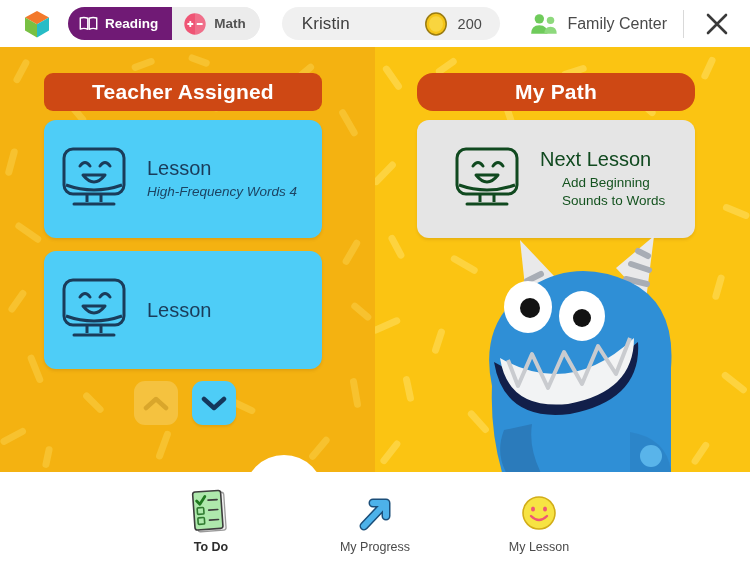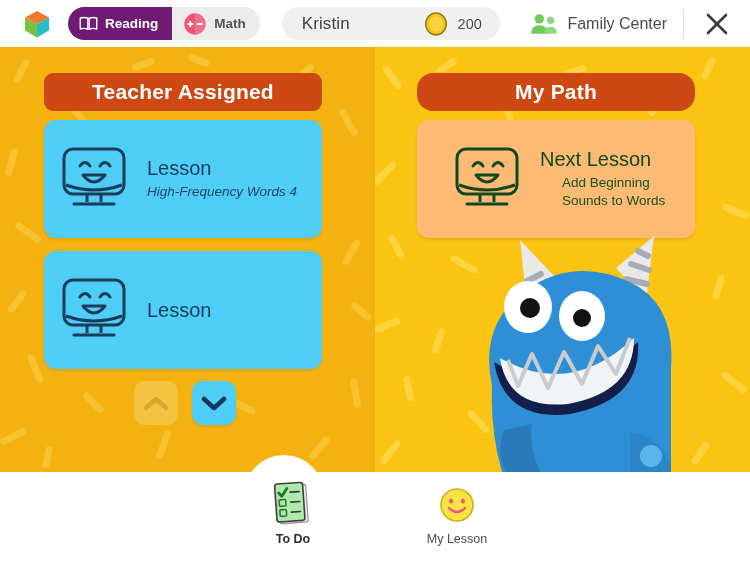--- a/index.html
+++ b/index.html
@@ -72,21 +72,21 @@
   .sec-right { left:417px; top:35px; width:278px;border-radius:16px; }
 
   
   .card {
     position:absolute; border-radius:12px; z-index:5; cursor:pointer;
     display:flex; align-items:center; padding:0 16px;
     box-shadow:0 2px 3px rgba(120,70,0,.14);
   }
   .card-a { left:44px;  top:82px;  width:278px; height:118px; background:#4ecdf7; }
   .card-b { left:44px;  top:213px; width:278px; height:118px; background:#4ecdf7; }
-  .card-c { left:417px; top:82px;  width:278px; height:118px; background:#fdba74;padding-left:36px; }
+  .card-c { left:417px; top:82px;  width:278px; height:118px; background:#e5e5e5;padding-left:36px; }
   .mon-ic { width:74px; height:64px; flex:none; margin-right:13px; }
   .card-txt { flex:1; min-width:0; }
   .card-title { font-size:20px; font-weight:normal; line-height:1.12; }
   .card-sub   { font-size:13.5px; line-height:1.34; margin-top:3px; }
   .card-a .card-title, .card-b .card-title { color:#1a3c5a; }
   .card-a .card-sub,   .card-b .card-sub   { color:#1c4463;font-style:italic; }
   .card-c .card-title { color:#10491f; }
   .card-c .card-sub   { color:#14531f;margin-left:22px; }
 
   
@@ -105,21 +105,21 @@
   .bottomnav {
     position:absolute; left:0; top:481px; width:750px; height:81px;
     background:#ffffff; z-index:20;
   }
   .notch {
     position:absolute; left:244px; top:-26px; width:80px; height:56px;
     background:#ffffff; border-radius:40px 40px 0 0;
   }
   .navitems {
     position:absolute; left:0; top:0; width:750px; height:81px;
-    display:flex; align-items:flex-start; justify-content:center; gap:59px;
+    display:flex; align-items:center; justify-content:center; gap:59px;
     padding-top:1px;
   }
   .navitem {
     width:105px; display:flex; flex-direction:column; align-items:center;
     cursor:pointer; position:relative; z-index:2;
   }
   .navicon { height:46px; display:flex; align-items:center; justify-content:center; }
   .navlabel { font-size:12.5px; color:#4a4a4a; margin-top:4px; }
   .navitem.active .navlabel { font-weight:bold; color:#2d2d2d; }
 </style>
@@ -350,20 +350,29 @@
               <path d="M7.5 11 L10.5 14.5 L16 7" fill="none" stroke="#1f7a1f" stroke-width="2.8" stroke-linecap="round" stroke-linejoin="round"></path>
               <rect x="7.5" y="18" width="6.5" height="6.5" rx="1" fill="none" stroke="#2f7a2f" stroke-width="1.6"></rect>
               <rect x="7.5" y="28" width="6.5" height="6.5" rx="1" fill="none" stroke="#2f7a2f" stroke-width="1.6"></rect>
               <path d="M19 11 L28 11 M19 21 L28 21 M19 31 L28 31" stroke="#3d3d3d" stroke-width="1.7" stroke-linecap="round"></path>
             </g>
           </svg>
         </div>
         <div class="navlabel">To Do</div>
       </div>
 
+      <div class="navitem">
+        <div class="navicon">
+          <svg width="40" height="40" viewBox="0 0 40 40">
+            <path d="M9 33 L27 14 M18 10 L31 10 L31 23" fill="none" stroke="#1b4e79" stroke-width="9" stroke-linecap="round" stroke-linejoin="round"></path>
+            <path d="M9 33 L27 14 M18 10 L31 10 L31 23" fill="none" stroke="#4db2ea" stroke-width="6" stroke-linecap="round" stroke-linejoin="round"></path>
+          </svg>
+        </div>
+        <div class="navlabel">My Progress</div>
+      </div>
 
       <div class="navitem">
         <div class="navicon">
           <svg width="40" height="40" viewBox="0 0 40 40">
             <circle cx="20" cy="20" r="16" fill="#f7e343" stroke="#d2ad18" stroke-width="1.6"></circle>
             <ellipse cx="14" cy="16" rx="2" ry="2.6" fill="#ef5575"></ellipse>
             <ellipse cx="26" cy="16" rx="2" ry="2.6" fill="#ef5575"></ellipse>
             <path d="M12 23 Q20 31 28 23" fill="none" stroke="#ef5575" stroke-width="2.4" stroke-linecap="round"></path>
           </svg>
         </div>

